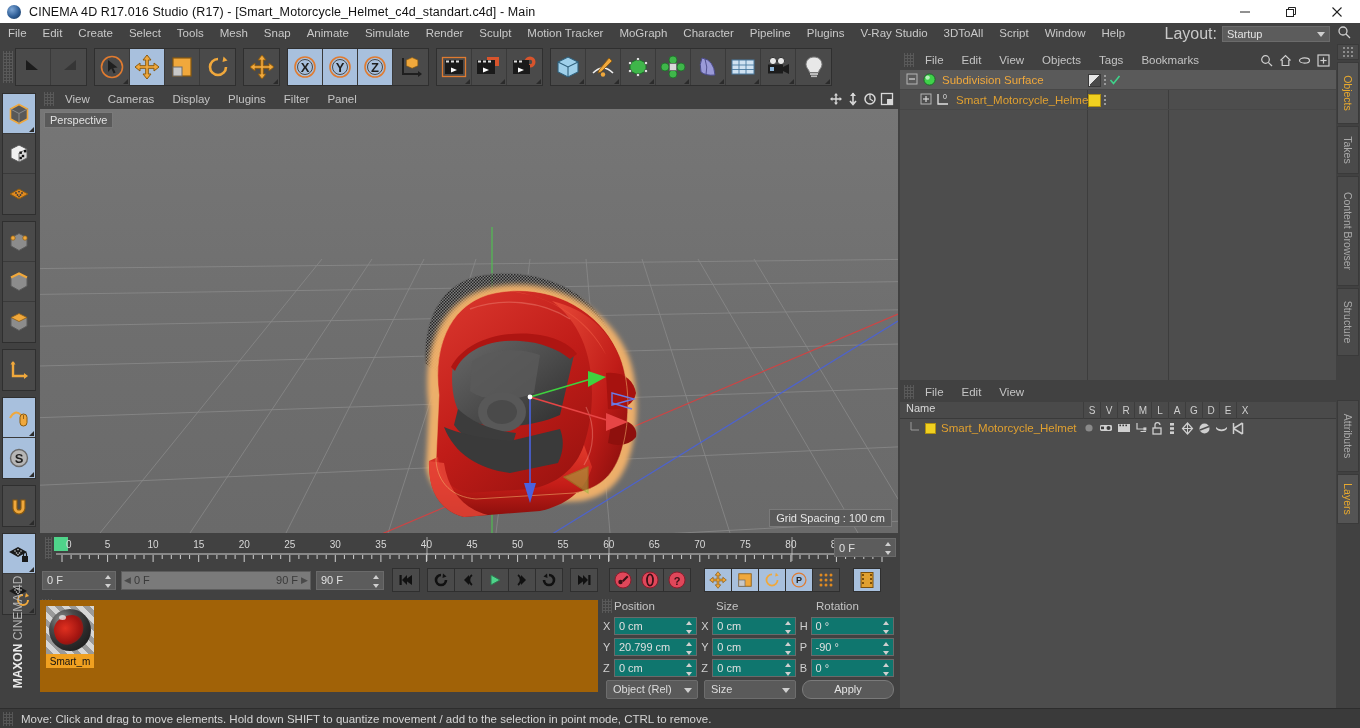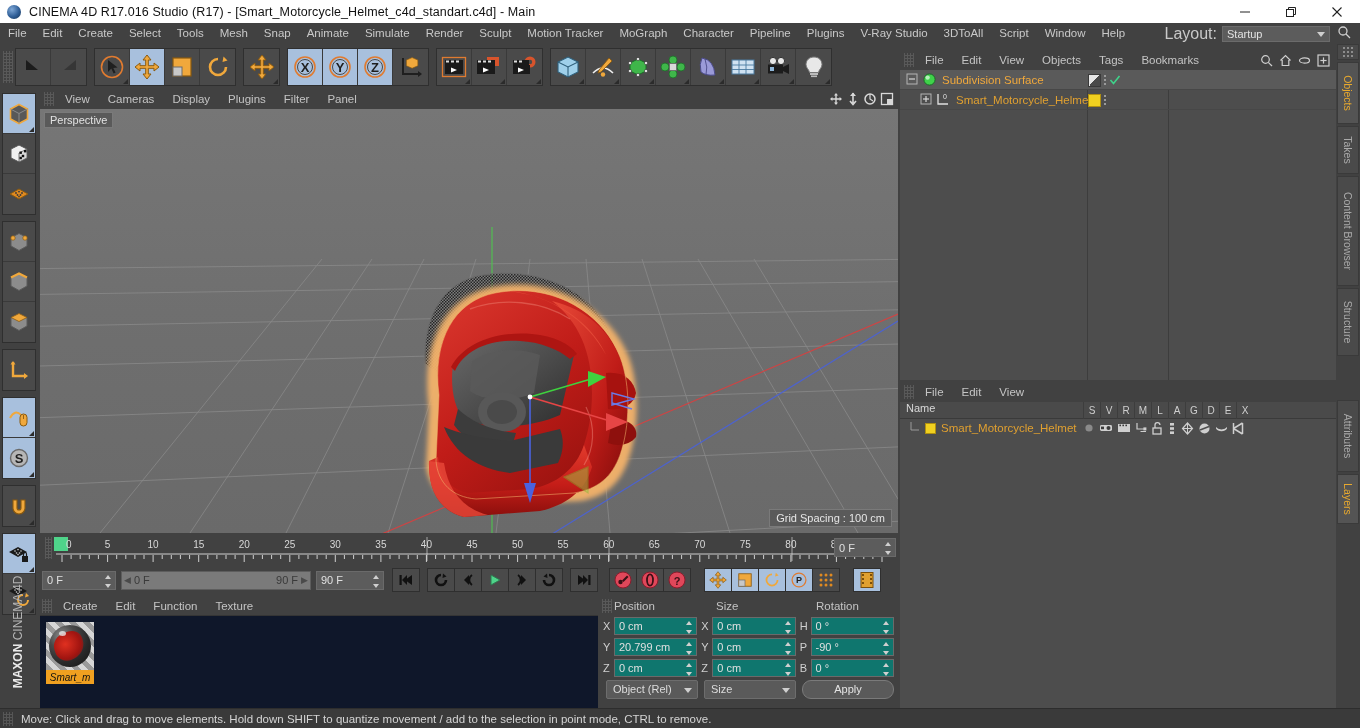--- a/index.html
+++ b/index.html
@@ -147,21 +147,21 @@
     width:28px; height:24px; background:#4a4a4a; border:1px solid #2f2f2f;
     display:flex; align-items:center; justify-content:center; margin-right:-1px;
   }
   .pbtn.on { background:#a8c0dd; }
   .pgroup { display:flex; margin-right:8px; }
 
   
   .matmgr { position:absolute; left:40px; top:596px; width:558px; height:112px; background:#414141; }
   .panel-menu { height:20px; display:flex; align-items:center; background:#414141; border-bottom:1px solid #353535; }
   .pm-item { padding:0 9px; font-size:11.5px; color:#c4c4c4; }
-  .matbody { position:absolute; left:0; top:20px; width:558px; height:92px; background:#0f172a; padding:6px;font-style:italic; }
+  .matbody { position:absolute; left:0; top:4px; width:558px; height:92px; background:#a16207; padding:6px; }
   .mat-chip { width:48px; height:64px; position:relative; }
   .mat-thumb {
     width:48px; height:48px;
     background-image:repeating-linear-gradient(45deg,#9a9a9a 0 5px,#d6d6d6 5px 10px);
     position:relative; overflow:hidden;
   }
   .mat-ball {
     position:absolute; left:3px; top:3px; width:42px; height:42px; border-radius:50%;
     background:radial-gradient(circle at 30% 26%, #8e8e8e 0%, #4a4a4a 30%, #2a2a2a 62%, #121212 100%);
     overflow:hidden;

